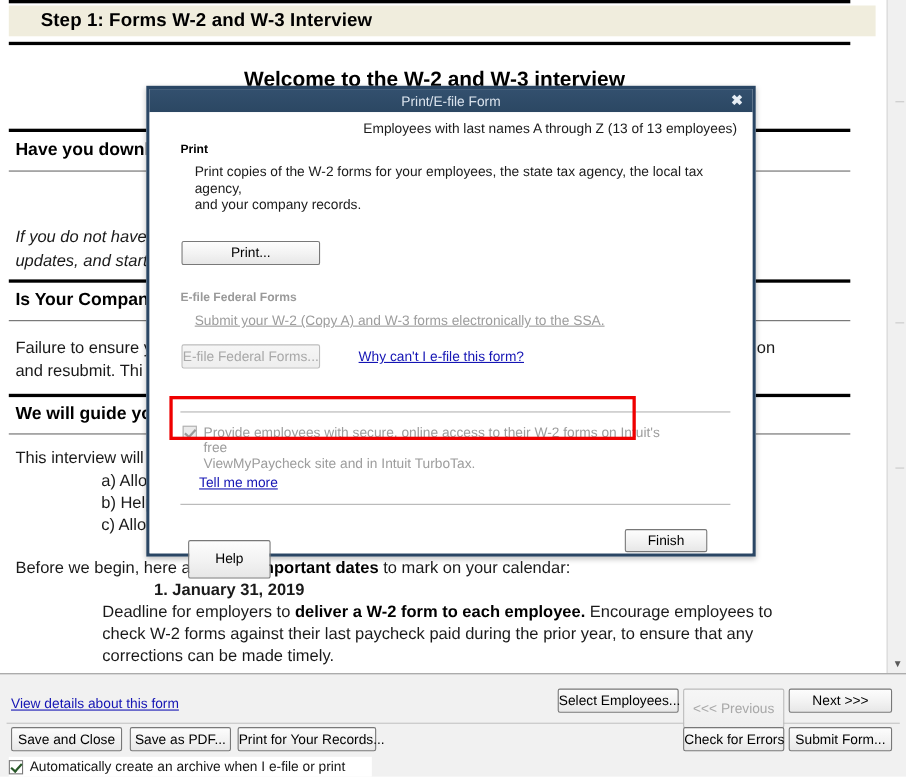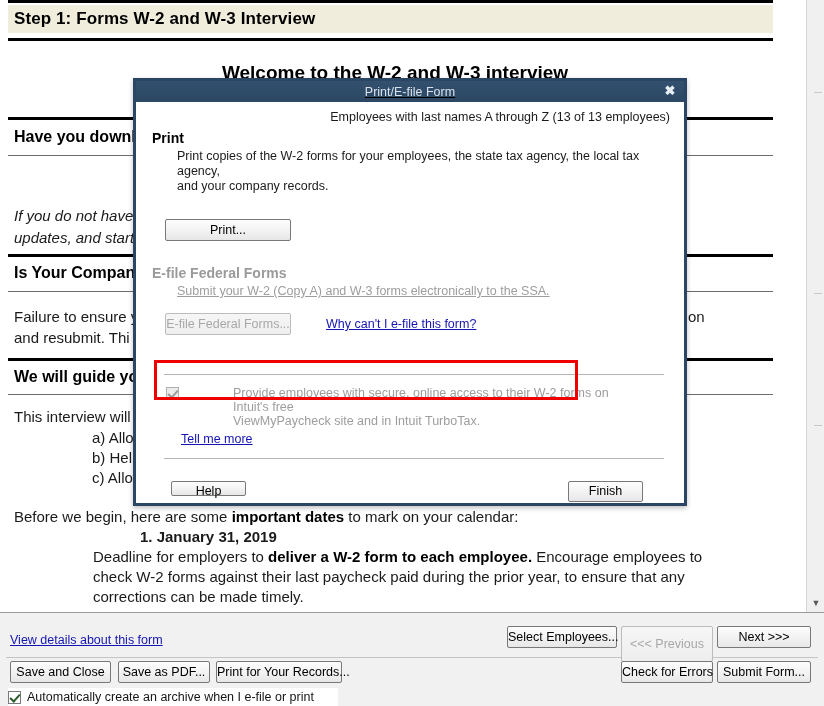--- a/index.html
+++ b/index.html
@@ -52,20 +52,21 @@
 
   .step-banner {
     position: absolute;
     left: 8px;
     top: 5px;
     width: 765px;
     height: 28px;
     background: #f0eddd;
     display: flex;
     align-items: center;
+    padding-left: 23px;
   }
   .step-banner-text {
     font-size: 17px;
     font-weight: bold;
     color: #000;
     letter-spacing: 0.1px;
     padding-left: 6px;
     white-space: nowrap;
   }
 
@@ -242,21 +243,20 @@
     box-sizing: border-box;
     box-shadow: 0 2px 5px rgba(0,0,0,0.25);
   }
   .dialog-titlebar {
     position: relative;
     height: 21px;
     background: linear-gradient(to bottom, #33506e 0%, #2b4763 100%);
     display: flex;
     align-items: center;
     justify-content: center;
-    text-decoration: underline;
   }
   .dialog-title {
     font-size: 12.5px;
     color: #d9e2ec;
     white-space: nowrap;
   }
   .dialog-close {
     position: absolute;
     right: 6px;
     top: 2px;
@@ -279,22 +279,22 @@
     position: absolute;
     right: 14px;
     top: 8px;
     font-size: 12.5px;
     color: #1b1b1b;
     white-space: nowrap;
   }
 
   .sec-head {
     position: absolute;
-    left: 16px;
-    font-size: 14px;
+    left: 28px;
+    font-size: 11px;
     font-weight: bold;
     color: #000;
     white-space: nowrap;
   }
   .sec-head.muted { color: #9a9a9a; }
 
   .sec-text {
     position: absolute;
     left: 41px;
     font-size: 12.5px;
@@ -330,21 +330,20 @@
     left: 30px;
     top: 368px;
     width: 452px;
     display: flex;
     align-items: flex-start;
   }
   .vmp-text {
     font-size: 12.5px;
     color: #9d9d9d;
     line-height: 14px;
-    margin-left: 48px;
   }
 
   .highlight-box {
     position: absolute;
     left: 154px;
     top: 360px;
     width: 424px;
     height: 40px;
     border: 3px solid #ef0000;
     box-sizing: border-box;
@@ -464,21 +463,21 @@
         <span class="vmp-text">
           <span>Provide employees with secure, online access to their W-2 forms on Intuit's free</span><br>
           <span>ViewMyPaycheck site and in Intuit TurboTax.</span>
         </span>
       </div>
 
       <span class="link tell-more" style="left:45px;top:330px;">Tell me more</span>
 
       <div class="dlg-sep" style="top:356px;"></div>
 
-      <button class="btn" style="left:35px;top:379px;width:75px;height:15px;line-height:19px;">Help</button>
+      <button class="btn" style="left:35px;top:389px;width:75px;height:35px;line-height:19px;">Help</button>
       <button class="btn" style="left:432px;top:379px;width:75px;height:21px;line-height:19px;">Finish</button>
 
     </div>
   </div>
 
   <div class="highlight-box"></div>
 
 </div>
 
 </body></html>

